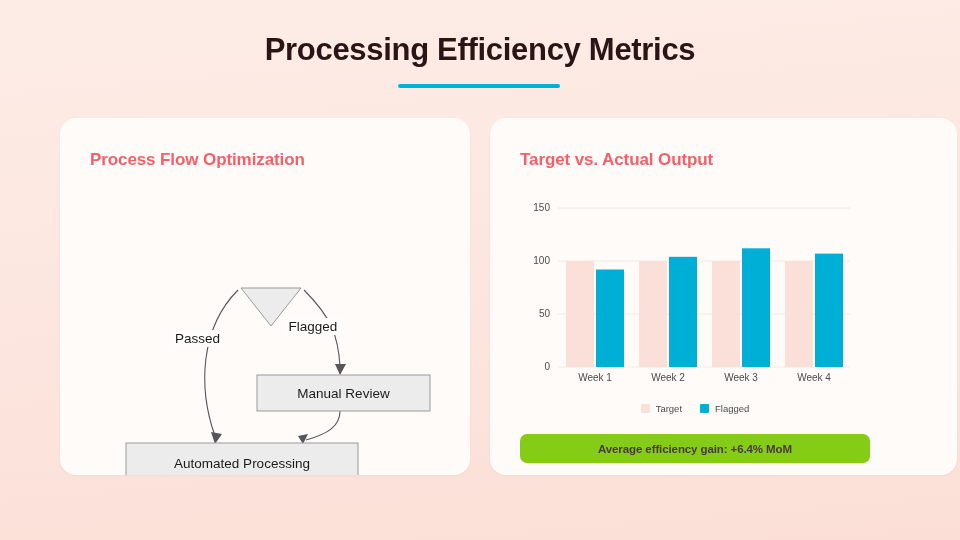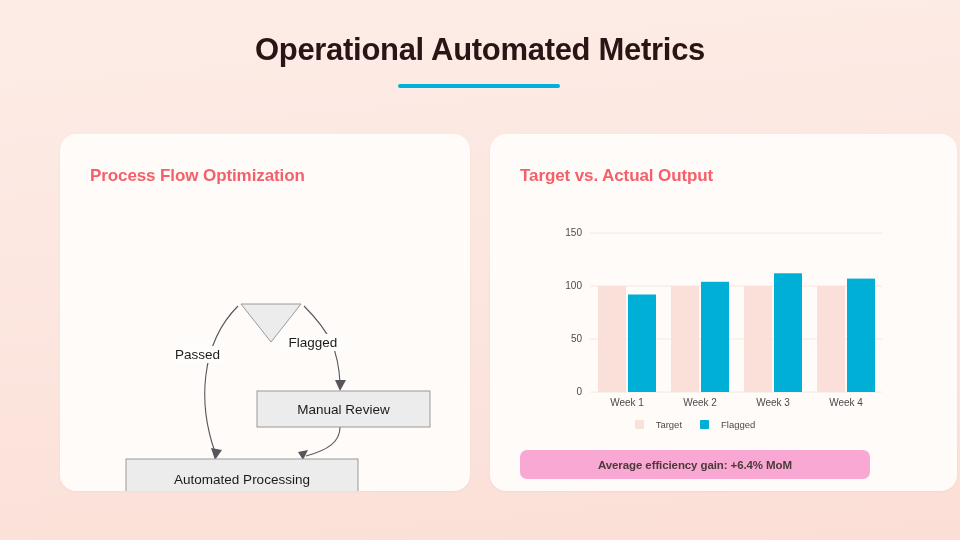--- a/index.html
+++ b/index.html
@@ -19,21 +19,20 @@
     position:absolute; left:398px; top:84px; width:162px; height:4px;
     background:#00B0D8; border-radius:2px;
   }
 
   
   .card{
     position:absolute; top:118px; height:357px;
     background:#FFFBF9; border-radius:16px;
     box-shadow:0 1px 3px rgba(140,80,70,.05);
     overflow:hidden;
-    margin-top:16px;
   }
   .card-left { left:60px; width:410px; }
   .card-right{ left:490px; width:467px; }
   .card-title{
     position:absolute; left:30px; top:32px;
     font-size:17px; font-weight:700; color:#F4606A; letter-spacing:-.1px;
   }
 
   
   .flow{ position:absolute; left:0; top:60px; width:410px; height:297px; }
@@ -46,51 +45,51 @@
     font-family:"Liberation Sans", sans-serif; font-size:13.5px;
     fill:#1B1B1B; text-anchor:middle; dominant-baseline:middle;
   }
   .edge-label-bg{ fill:#FFFDFC; }
   .edge-label{
     font-family:"Liberation Sans", sans-serif; font-size:13.5px;
     fill:#1B1B1B; text-anchor:middle; dominant-baseline:middle;
   }
 
   
-  .chart-wrap{ position:absolute; left:0; top:80px; width:410px; height:200px;padding-left:32px; }
+  .chart-wrap{ position:absolute; left:0; top:71px; width:410px; height:200px; }
   .chart-svg{ display:block; }
   .axis-label{
     font-family:"Liberation Sans", sans-serif; font-size:10px;
     fill:#4B4B4B; text-anchor:end; dominant-baseline:middle;
   }
   .cat-label{
     font-family:"Liberation Sans", sans-serif; font-size:10px;
     fill:#4B4B4B; text-anchor:middle;
   }
   .gridline{ stroke:#F6E7E2; stroke-width:1; }
 
   .legend{
     position:absolute; left:0; top:285px; width:410px;
     display:flex; justify-content:center; gap:18px; align-items:center;
   }
-  .legend-item{ display:flex; align-items:center; gap:12px; }
+  .legend-item{ display:flex; align-items:center; gap:6px; }
   .legend-swatch{ width:9px; height:9px; border-radius:1px; }
   .legend-text{ font-size:9.5px; color:#4B4B4B; }
 
   .note{
     position:absolute; left:30px; top:316px; width:350px; height:29px;
-    background:#f9a8d4; border-radius:7px;
+    background:#84cc16; border-radius:7px;
     display:flex; align-items:center; justify-content:center;
     font-size:11.5px; font-weight:700; color:#4C3A38; letter-spacing:-.1px;
   }
 </style>
 </head>
 <body>
 
-<div class="page-title">Operational Automated Metrics</div>
+<div class="page-title">Processing Efficiency Metrics</div>
 <div class="title-rule"></div>
 
 <div class="card card-left">
   <div class="card-title">Process Flow Optimization</div>
 
   <div class="flow">
     <svg width="410" height="297" viewBox="0 0 410 297" xmlns="http://www.w3.org/2000/svg">
 
       <polygon class="node-diamond" points="181,110 241,110 211,148 181,110"></polygon>
 

